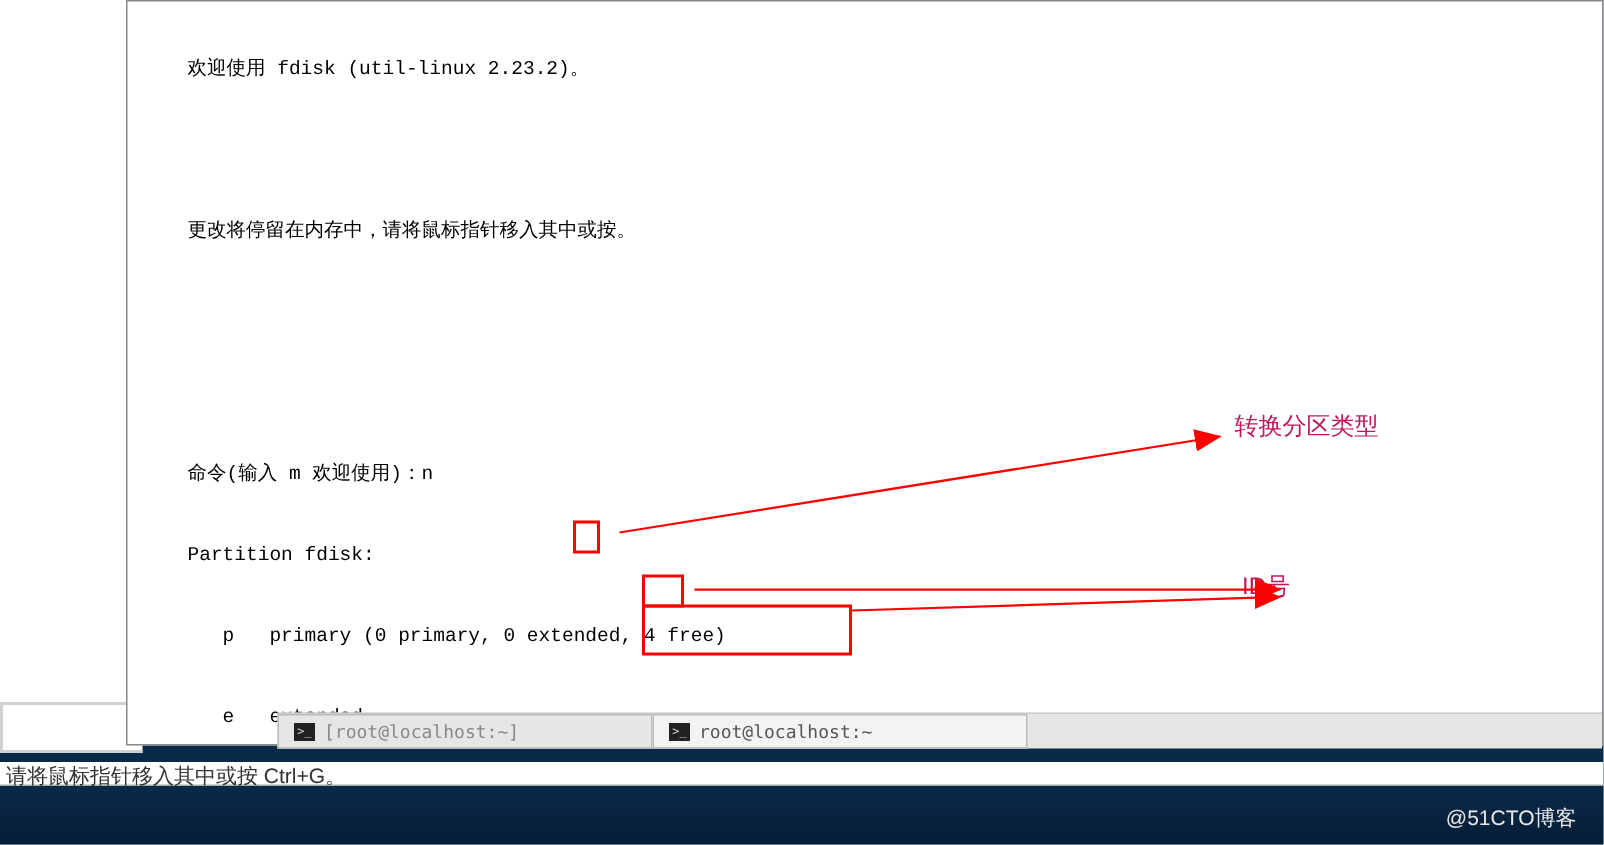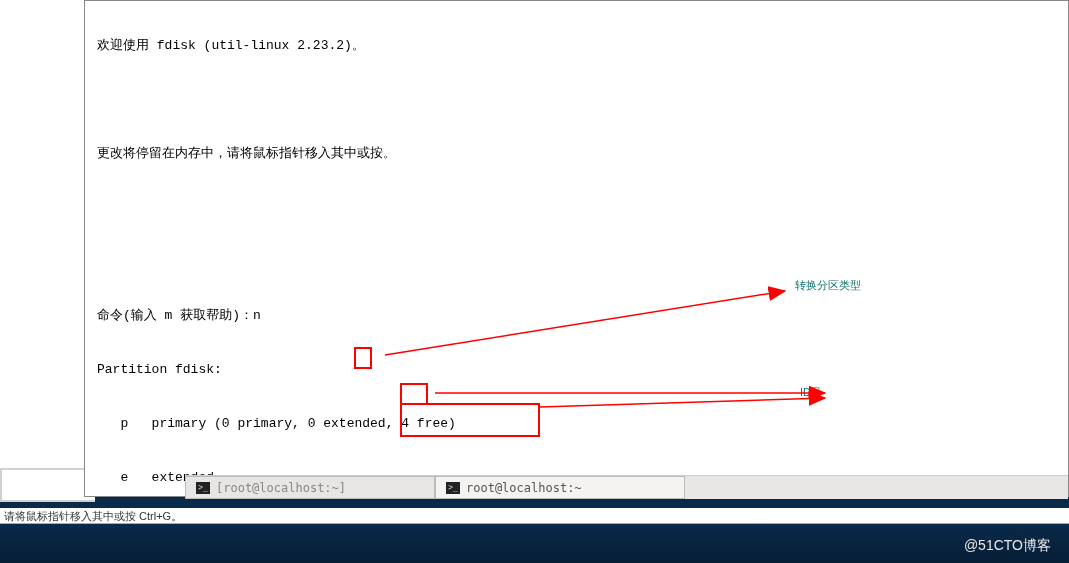--- a/index.html
+++ b/index.html
@@ -12,20 +12,21 @@
       overflow: hidden;
     }
     .terminal-window {
       position: absolute;
       left: 84px;
       top: 0;
       right: 0;
       height: 497px;
       background: #ffffff;
       border: 1px solid #888;
+      padding-left: 28px;
     }
     .terminal-content {
       padding: 0px 12px 2px 12px;
       font-family: "Courier New", monospace;
       font-size: 13px;
       line-height: 18px;
       color: #000;
       white-space: pre;
       position: relative;
       height: 470px;
@@ -34,23 +35,23 @@
     .red-box {
       position: absolute;
       border: 2px solid #ff0000;
       pointer-events: none;
     }
     .box-t { left: 269px; top: 346px; width: 18px; height: 22px; }
     .box-8e { left: 315px; top: 382px; width: 28px; height: 22px; }
     .box-lvm { left: 315px; top: 402px; width: 140px; height: 34px; }
     .annotation {
       position: absolute;
-      color: #0f766e;
+      color: #be185d;
       font-family: "Microsoft YaHei", "SimSun", sans-serif;
-      font-size: 11px;
+      font-size: 16px;
       font-weight: 400;
     }
     .anno-convert { left: 710px; top: 275px; }
     .anno-id { left: 715px; top: 382px; }
     .arrow-svg {
       position: absolute;
       left: 0;
       top: 0;
       pointer-events: none;
     }
@@ -88,21 +89,21 @@
       color: #ccc;
     }
     .hint-bar {
       position: absolute;
       left: 0;
       top: 508px;
       right: 0;
       height: 16px;
       background: #fff;
       border-bottom: 1px solid #aaa;
-      font-size: 11px;
+      font-size: 14px;
       color: #333;
       padding: 1px 4px;
       font-family: "SimSun", sans-serif;
     }
     .dark-area {
       position: absolute;
       left: 0;
       top: 524px;
       right: 0;
       bottom: 0;
@@ -141,21 +142,21 @@
 <div class="left-strip"></div>
 <div class="left-inner"></div>
 
 <div class="terminal-window">
   <div class="terminal-content">
     <div class="terminal-line">欢迎使用 fdisk (util-linux 2.23.2)。</div>
     <div class="terminal-line"></div>
     <div class="terminal-line">更改将停留在内存中，请将鼠标指针移入其中或按。</div>
     <div class="terminal-line"></div>
     <div class="terminal-line"></div>
-    <div class="terminal-line">命令(输入 m 获取帮助)：n</div>
+    <div class="terminal-line">命令(输入 m 欢迎使用)：n</div>
     <div class="terminal-line">Partition fdisk:</div>
     <div class="terminal-line">   p   primary (0 primary, 0 extended, 4 free)</div>
     <div class="terminal-line">   e   extended</div>
     
     
     
     
     
     
     

